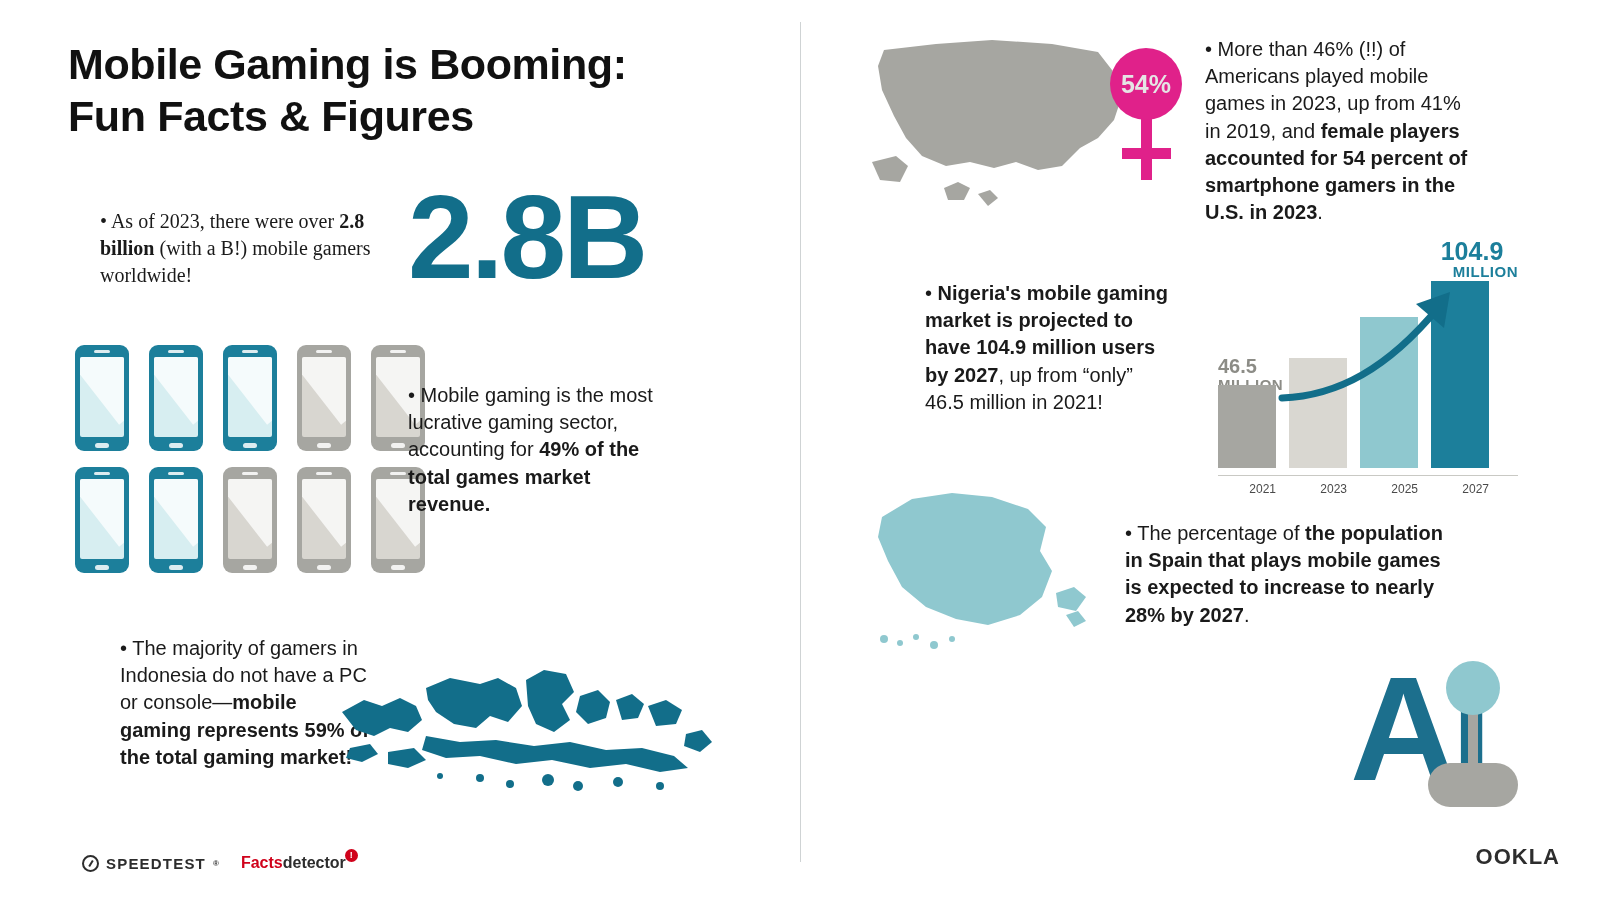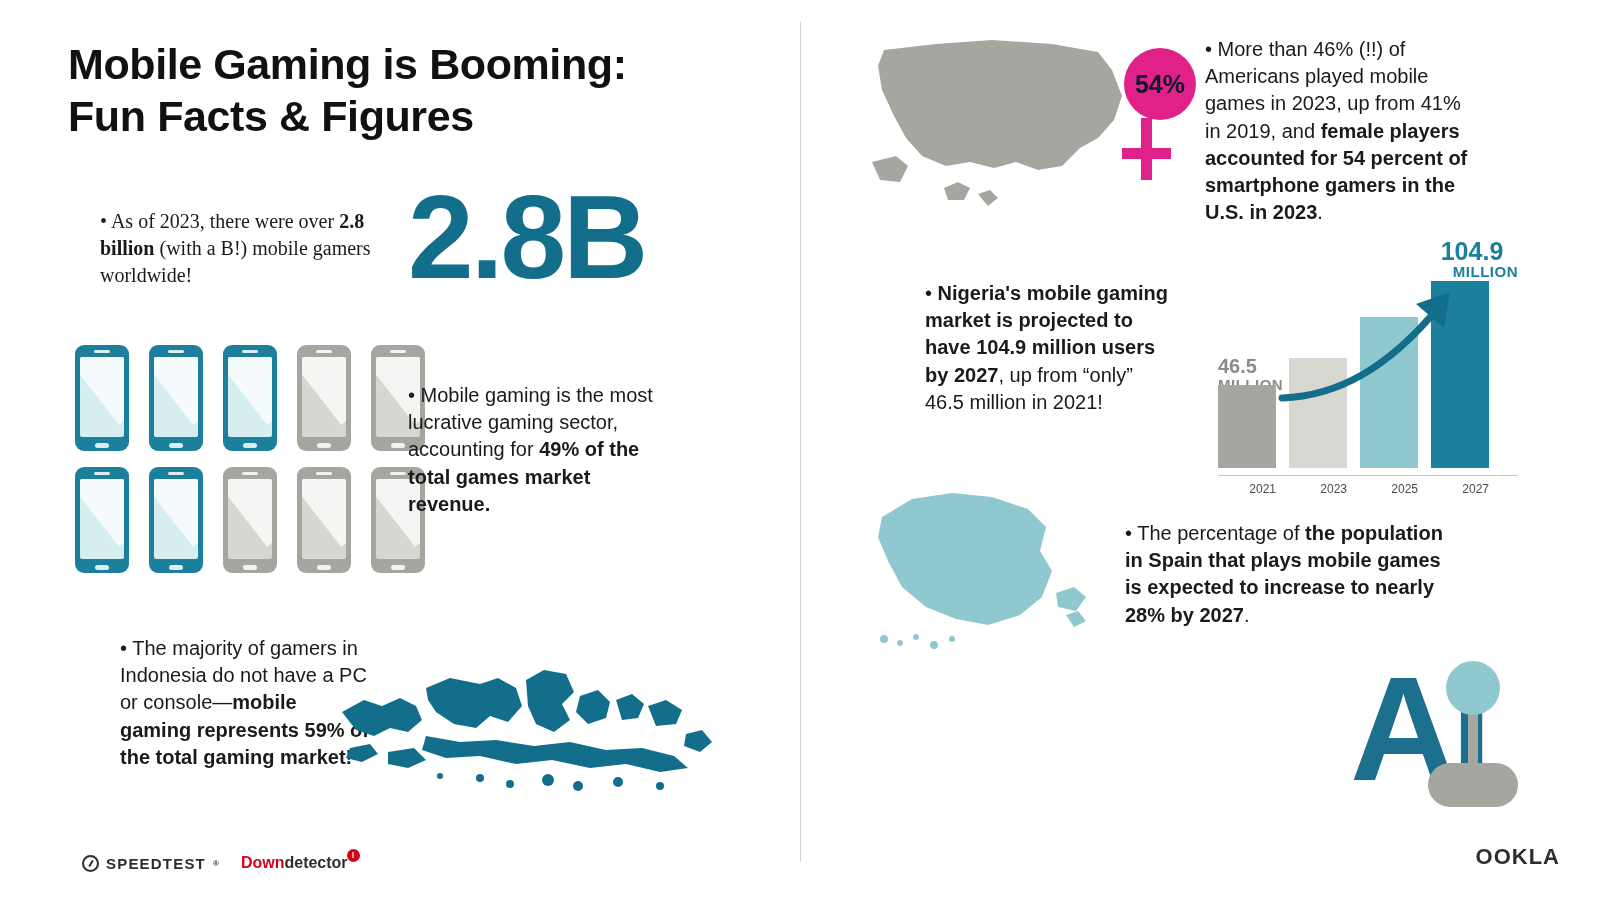--- a/index.html
+++ b/index.html
@@ -213,25 +213,25 @@
   }
   .venus {
     position: absolute;
     left: 1098px;
     top: 48px;
     width: 90px;
     height: 142px;
   }
   .venus-circle {
     position: absolute;
-    left: 26px; top: 0;
+    left: 12px; top: 0;
     width: 72px; height: 72px;
     border-radius: 50%;
     background: #e0218a;
-    color: #0f172a;
+    color: #e5e5e5;
     font-size: 25px;
     font-weight: bold;
     display: flex;
     align-items: center;
     justify-content: center;
   }
   .venus-stem {
     position: absolute;
     left: 43px;
     top: 70px;
@@ -501,21 +501,21 @@
     </g>
   </svg>
 
   <div class="footer-logos">
     <div class="speedtest-logo">
       <span class="speedtest-mark"></span>
       <span>SPEEDTEST</span>
       <span class="speedtest-tm">®</span>
     </div>
     <div class="downdetector-logo">
-      <span>Down</span><span class="dd-dark">detector</span>
+      <span>Facts</span><span class="dd-dark">detector</span>
       <span class="dd-badge">!</span>
     </div>
   </div>
 
   <svg class="us-map" viewBox="0 0 275 185">
     <g fill="#a6a6a1">
       <path d="M18 20 L70 14 L126 10 L186 14 L232 22 L246 40 L256 66 L248 90 L232 108 L214 118 L196 136 L172 140 L150 132 L128 138 L104 132 L80 136 L56 126 L40 108 L28 86 L16 60 L12 36 Z"></path>
       <path d="M6 132 L30 126 L42 136 L34 152 L14 150 Z"></path>
       <path d="M78 158 L92 152 L104 158 L98 170 L82 170 Z"></path>
       <path d="M112 164 L124 160 L132 168 L122 176 Z"></path>

